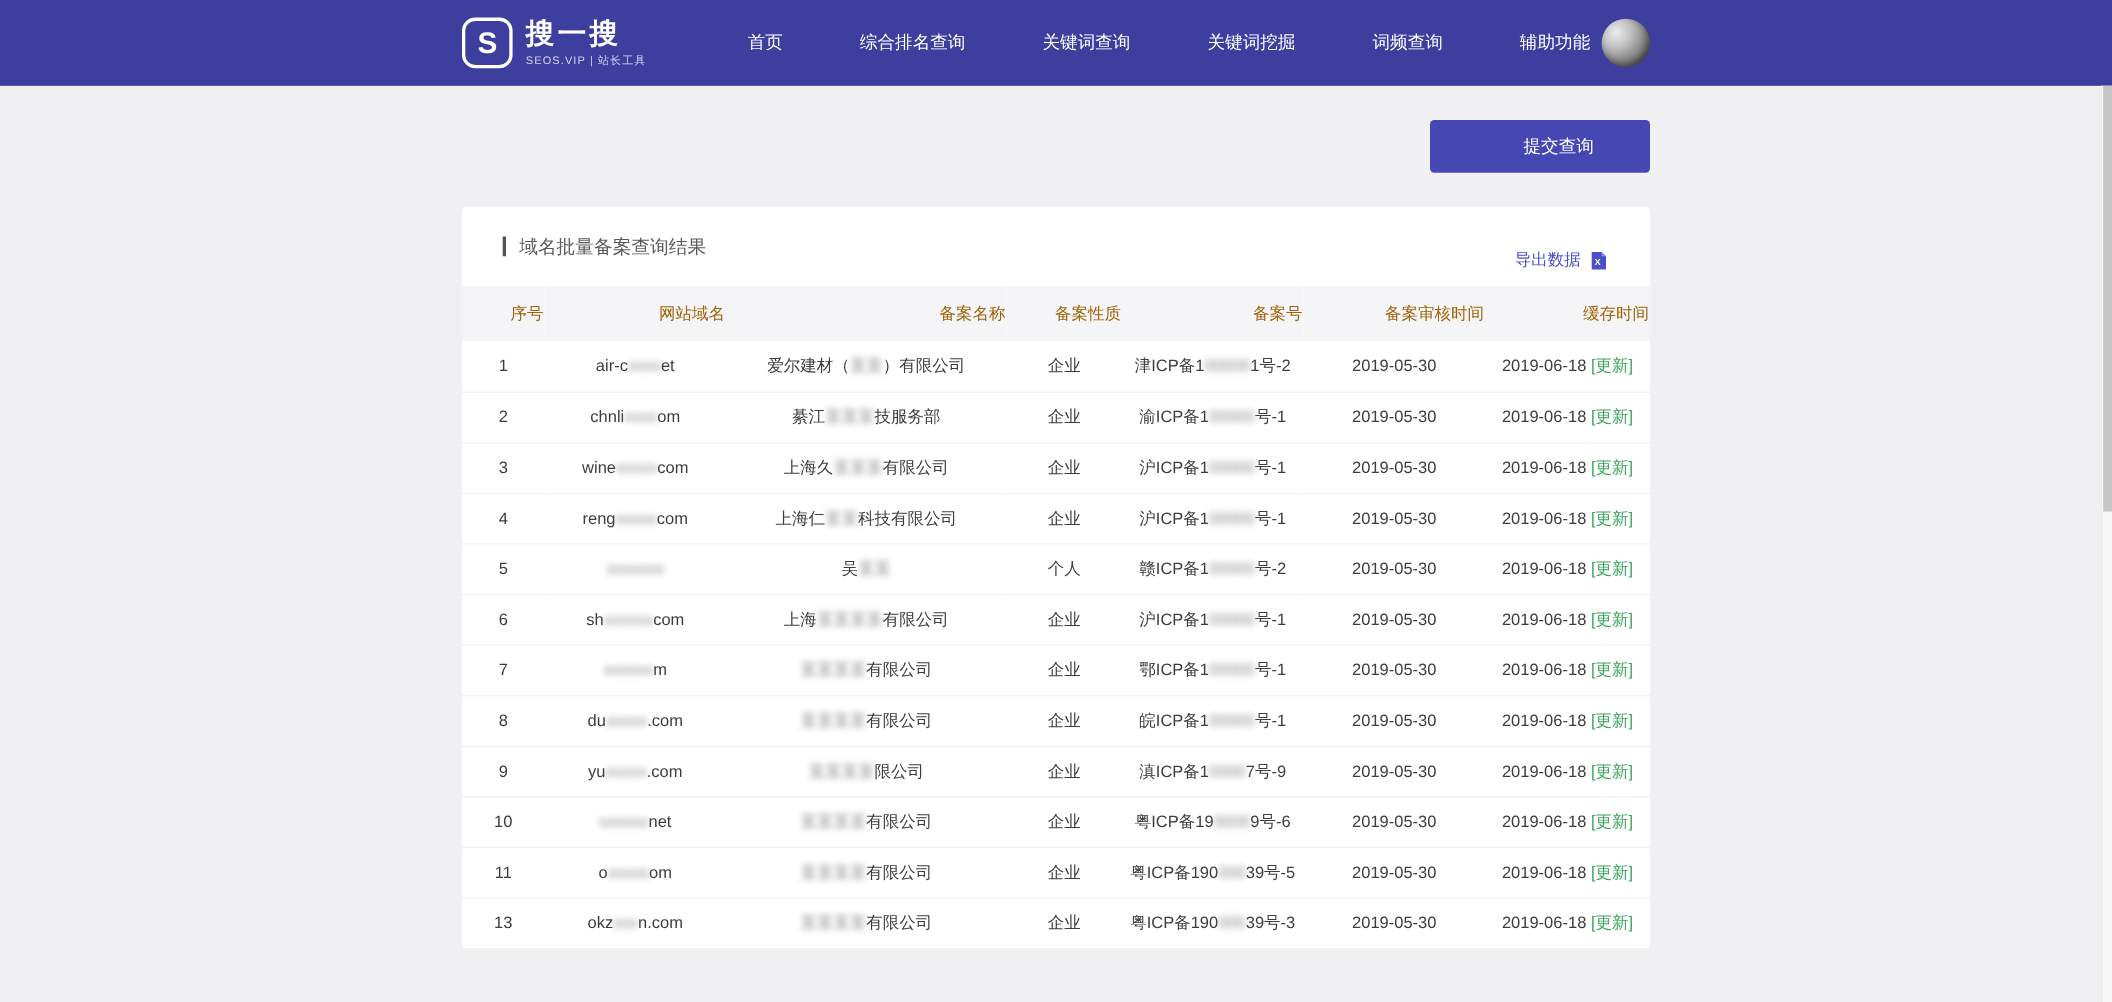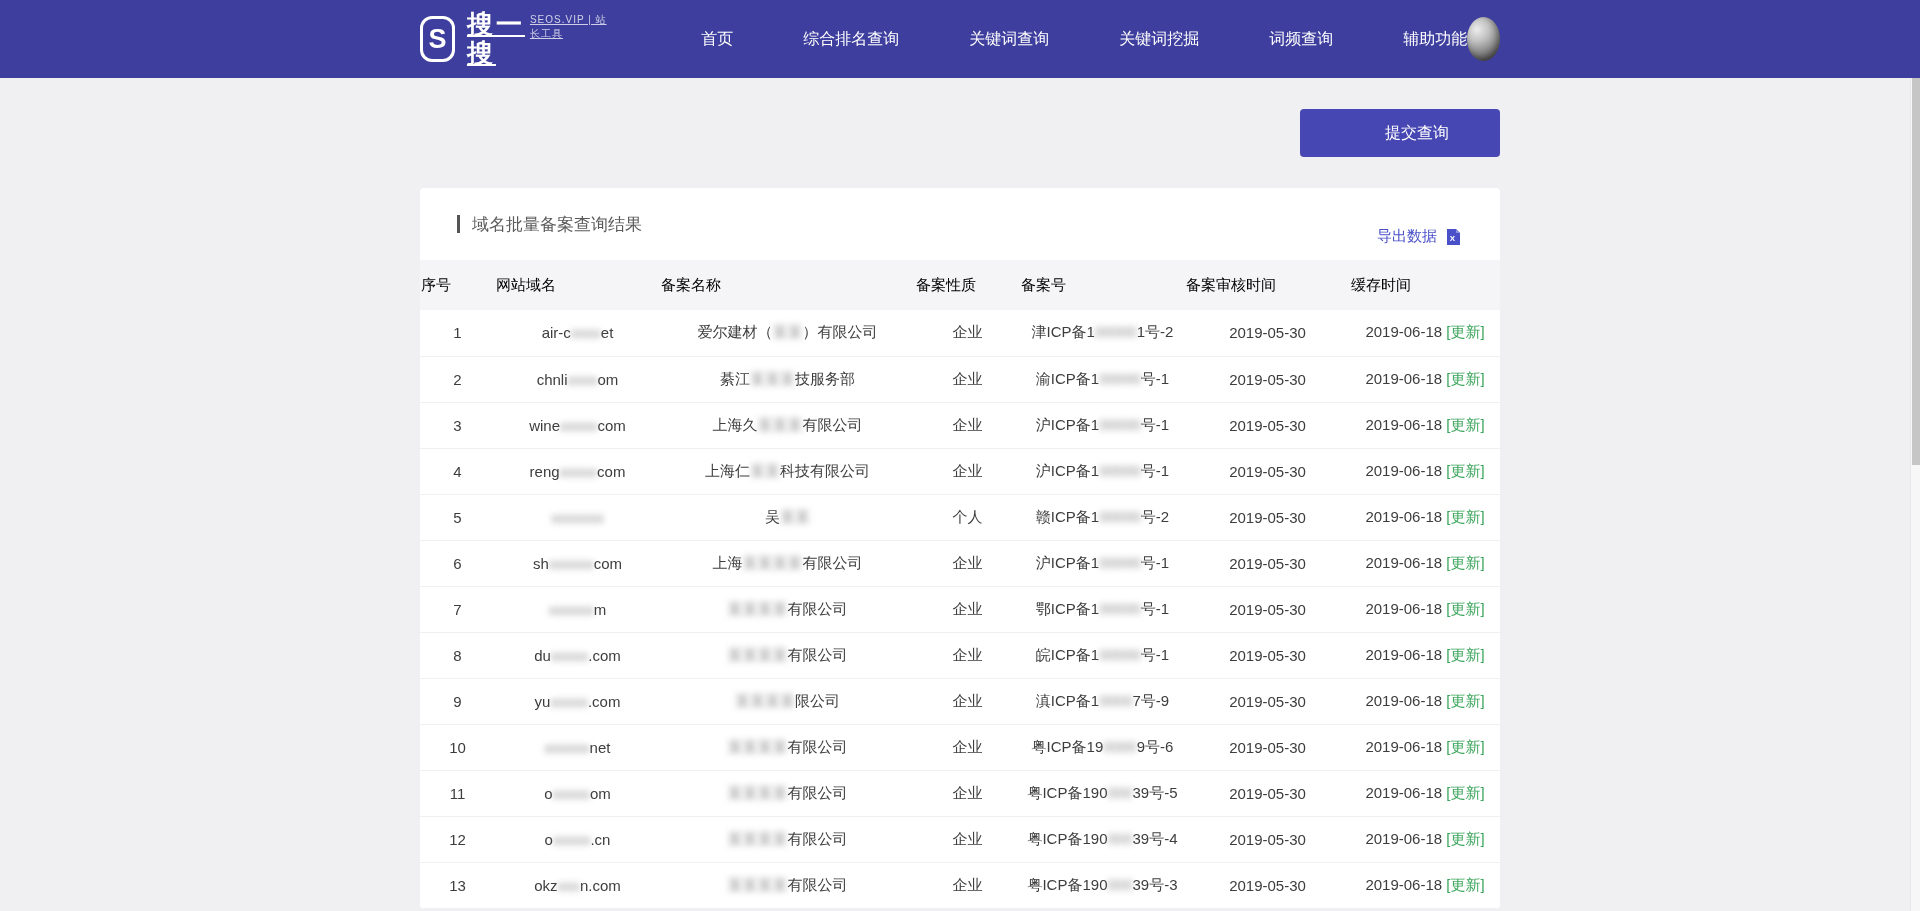--- a/index.html
+++ b/index.html
@@ -17,21 +17,21 @@
   }
   
   .navbar{height:78px;background:var(--navbar);}
   .nav-inner{width:1080px;margin:0 auto;height:100%;display:flex;align-items:center;}
   .logo{display:flex;align-items:center;gap:12px;color:#fff;cursor:pointer;}
   .logo-badge{
     width:46px;height:46px;border:3px solid #fff;border-radius:12px;
     display:flex;align-items:center;justify-content:center;
     font-weight:bold;font-size:27px;color:#fff;line-height:1;
   }
-  .logo-text{display:flex;text-decoration:underline;}
+  .logo-text{display:flex;flex-direction:column;}
   .logo-title{font-size:26px;font-weight:bold;letter-spacing:3px;line-height:1.1;}
   .logo-subtitle{font-size:10px;opacity:.75;letter-spacing:1px;margin-top:3px;}
   .nav-menu{display:flex;gap:70px;margin-left:92px;}
   .nav-item{color:#fff;font-size:16px;text-decoration:none;cursor:pointer;white-space:nowrap;}
   .avatar{
     margin-left:auto;width:44px;height:44px;border-radius:50%;cursor:pointer;
     background:
       radial-gradient(circle at 30% 28%, #ececec 0%, #c2c2c2 30%, #8a8a8a 58%, #555 85%, #3c3c3c 100%);
     box-shadow:inset -2px -3px 6px rgba(0,0,0,.35);
   }
@@ -49,22 +49,22 @@
   }
   .card-title{display:flex;align-items:center;font-size:17px;color:#5a5a5a;}
   .card-title::before{content:"";width:3px;height:18px;background:#555;margin-right:12px;}
   .export{
     display:flex;align-items:center;gap:7px;color:var(--link);
     font-size:15px;cursor:pointer;text-decoration:none;margin-top:25px;
   }
   
   table{width:100%;border-collapse:collapse;table-layout:fixed;}
   thead th{
-    background:#F5F5F7;height:50px;font-size:15px;color:#000000;
-    font-weight:400;text-align:left;
+    background:#F5F5F7;height:50px;font-size:15px;color:#a16207;
+    font-weight:400;text-align:right;
   }
   tbody td{
     height:46px;font-size:15px;color:#3d3d3d;text-align:center;
     border-bottom:1px solid #F0F0F0;white-space:nowrap;overflow:hidden;padding:0 4px;
   }
   .redact{color:#8f8f8f;filter:blur(3px);user-select:none;}
   .update-link{color:var(--update);text-decoration:none;cursor:pointer;margin-top:18px;}
   
   .scrollbar-track{
     position:absolute;top:78px;right:0;bottom:0;width:10px;
@@ -234,29 +234,20 @@
           <tr>
             <td>11</td>
             <td><span>o</span><span class="redact">xxxxx</span><span>om</span></td>
             <td><span class="redact">某某某某</span><span>有限公司</span></td>
             <td>企业</td>
             <td><span>粤ICP备190</span><span class="redact">000</span><span>39号-5</span></td>
             <td>2019-05-30</td>
             <td>2019-06-18 <a class="update-link">[更新]</a></td>
           </tr>
           <tr>
-            <td>12</td>
-            <td><span>o</span><span class="redact">xxxxx</span><span>.cn</span></td>
-            <td><span class="redact">某某某某</span><span>有限公司</span></td>
-            <td>企业</td>
-            <td><span>粤ICP备190</span><span class="redact">000</span><span>39号-4</span></td>
-            <td>2019-05-30</td>
-            <td>2019-06-18 <a class="update-link">[更新]</a></td>
-          </tr>
-          <tr>
             <td>13</td>
             <td><span>okz</span><span class="redact">xxx</span><span>n.com</span></td>
             <td><span class="redact">某某某某</span><span>有限公司</span></td>
             <td>企业</td>
             <td><span>粤ICP备190</span><span class="redact">000</span><span>39号-3</span></td>
             <td>2019-05-30</td>
             <td>2019-06-18 <a class="update-link">[更新]</a></td>
           </tr>
         </tbody>
     </table>

